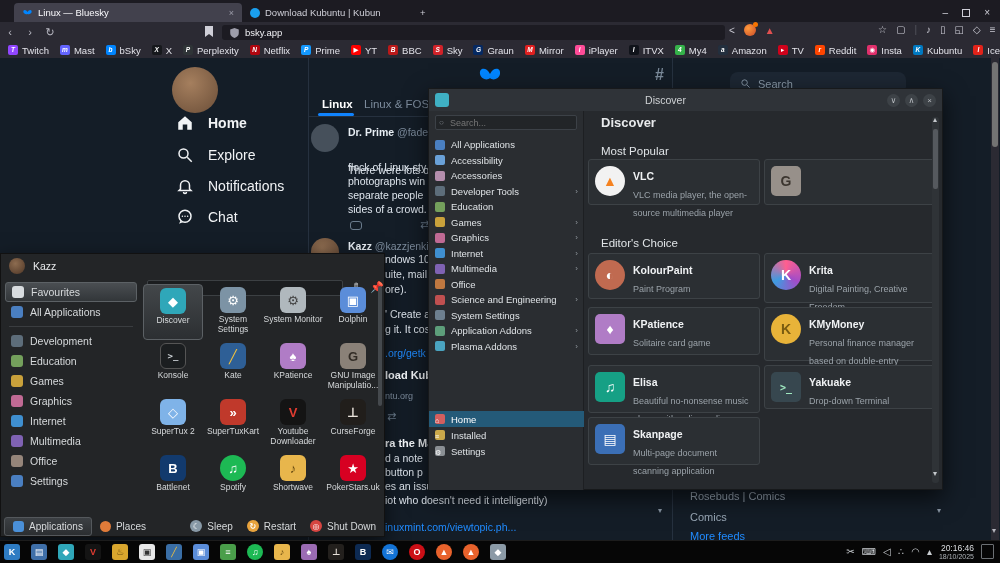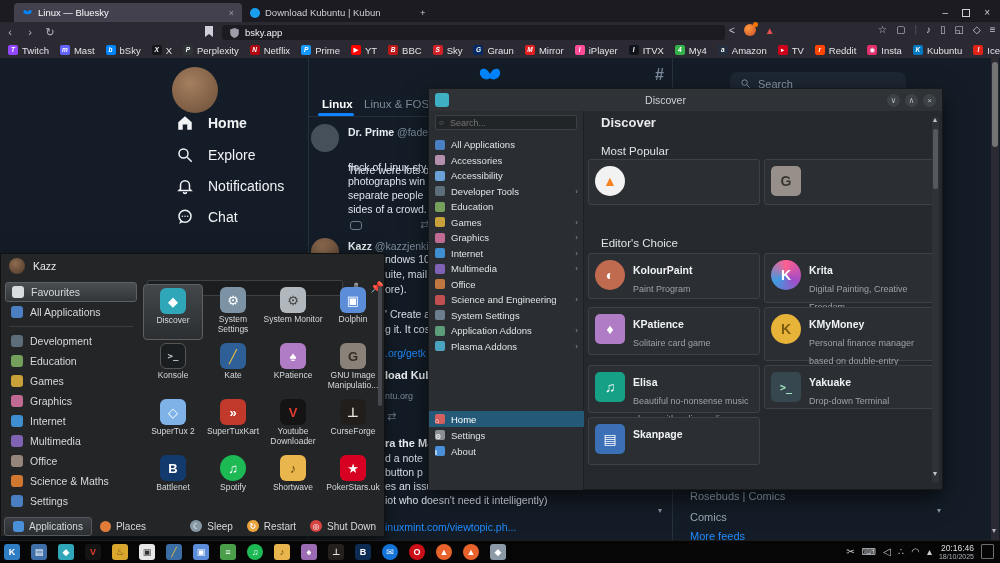--- a/index.html
+++ b/index.html
@@ -420,24 +420,20 @@
         </div>
       <div class="kcat">
           <span class="ci" style="background: rgb(127, 98, 179);"></span>
           <span>Multimedia</span>
         </div>
       <div class="kcat">
           <span class="ci" style="background: rgb(149, 133, 122);"></span>
           <span>Office</span>
         </div>
       <div class="kcat">
-          <span class="ci" style="background: rgb(208, 120, 48);"></span>
-          <span>Science &amp; Maths</span>
-        </div>
-      <div class="kcat">
           <span class="ci" style="background: rgb(74, 127, 193);"></span>
           <span>Settings</span>
         </div>
     </div>
 
     <div class="abs" style="left:142px;top:30px;width:242px;display:flex;flex-wrap:wrap">
       <div class="kapp sel">
           <div class="ki" style="background: rgb(47, 167, 185);">
             <b style="color: rgb(255, 255, 255);">◆</b>
           </div>
@@ -579,27 +575,27 @@
     <div class="dside">
       <input class="dsearch" placeholder="Search..." style="">
       <span class="abs" style="left:10px;top:7px;color:#7d838a;font-size:8px">○</span>
       <div class="abs" style="left:0;top:26px;width:155px">
         <div class="dcat">
             <span class="dci" style="background: rgb(74, 127, 193);"></span>
             <span>All Applications</span>
             <span class="chev"></span>
           </div>
         <div class="dcat">
+            <span class="dci" style="background: rgb(106, 161, 216);"></span>
+            <span>Accessibility</span>
+            <span class="chev"></span>
+          </div>
+        <div class="dcat">
             <span class="dci" style="background: rgb(180, 142, 173);"></span>
             <span>Accessories</span>
-            <span class="chev"></span>
-          </div>
-        <div class="dcat">
-            <span class="dci" style="background: rgb(106, 161, 216);"></span>
-            <span>Accessibility</span>
             <span class="chev"></span>
           </div>
         <div class="dcat">
             <span class="dci" style="background: rgb(93, 109, 122);"></span>
             <span>Developer Tools</span>
             <span class="chev">›</span>
           </div>
         <div class="dcat">
             <span class="dci" style="background: rgb(116, 160, 92);"></span>
             <span>Education</span>
@@ -650,37 +646,38 @@
             <span>Plasma Addons</span>
             <span class="chev">›</span>
           </div>
       </div>
       <div class="abs" style="left:0;top:300px;width:155px">
         <div class="dnav sel">
             <span class="dci" style="background: rgb(211, 95, 95);"><b style="font-size:7px;color:#fff">⌂</b></span>
             <span>Home</span>
           </div>
         <div class="dnav">
+            <span class="dci" style="background: rgb(202, 168, 74);"><b style="font-size:7px;color:#fff">≡</b></span>
+            <span>Installed</span>
+          </div>
+        <div class="dnav">
             <span class="dci" style="background: rgb(138, 143, 148);"><b style="font-size:7px;color:#fff">⚙</b></span>
             <span>Settings</span>
-          </div>
-        <div class="dnav">
-            <span class="dci" style="background: rgb(74, 144, 217);"><b style="font-size:7px;color:#fff">i</b></span>
-            <span>About</span>
           </div>
       </div>
     </div>
 
     <div class="abs" style="left:172px;top:26px;font-size:13px;font-weight:700;color:#e8eaec">Discover</div>
     <div class="sect" style="left:172px;top:56px">Most Popular</div>
 
     <div class="card" style="left:159px;top:70px;width:172px;height:46px">
       <span class="di" style="border-radius: 50%; background: rgb(242, 242, 242);">
           <b style="color: rgb(245, 130, 32);">▲</b>
         </span>
+      <span><span class="cname">VLC</span><br><span class="cdesc">VLC media player, the open-source multimedia player</span></span>
     </div>
     <div class="card" style="left:335px;top:70px;width:171px;height:46px">
       <span class="di" style="background: rgb(151, 144, 138);">
           <b style="color: rgb(59, 53, 47);">G</b>
         </span>
     </div>
 
     <div class="sect" style="left:172px;top:148px">Editor's Choice</div>
 
     <div class="card" style="left:159px;top:164px;width:172px;height:46px">
@@ -716,21 +713,21 @@
     <div class="card" style="left:335px;top:276px;width:171px;height:44px">
       <span class="di" style="background: rgb(55, 71, 79);">
           <b style="font-size: 10px; font-family: &quot;DejaVu Sans Mono&quot;, monospace; color: rgb(159, 232, 192);">&gt;_</b>
         </span>
       <span><span class="cname">Yakuake</span><br><span class="cdesc">Drop-down Terminal</span></span>
     </div>
     <div class="card" style="left:159px;top:328px;width:172px;height:48px">
       <span class="di" style="background: rgb(59, 111, 182);">
           <b style="color: rgb(255, 255, 255);">▤</b>
         </span>
-      <span><span class="cname">Skanpage</span><br></span>
+      <span><span class="cname">Skanpage</span><br><span class="cdesc">Multi-page document scanning application</span></span>
     </div>
 
     <div class="scrtrack" style="left:503px;top:28px;height:366px"></div>
     <div class="scrthumb" style="left:504px;top:40px;height:60px"></div>
     <span class="caret" style="left:504px;top:26px;color:#c3c7cb">▴</span>
     <span class="caret" style="left:504px;top:380px;color:#c3c7cb">▾</span>
   </div>
 
   <div class="abs taskbar">
     <div class="row" style="gap:11px;padding-left:4px">

